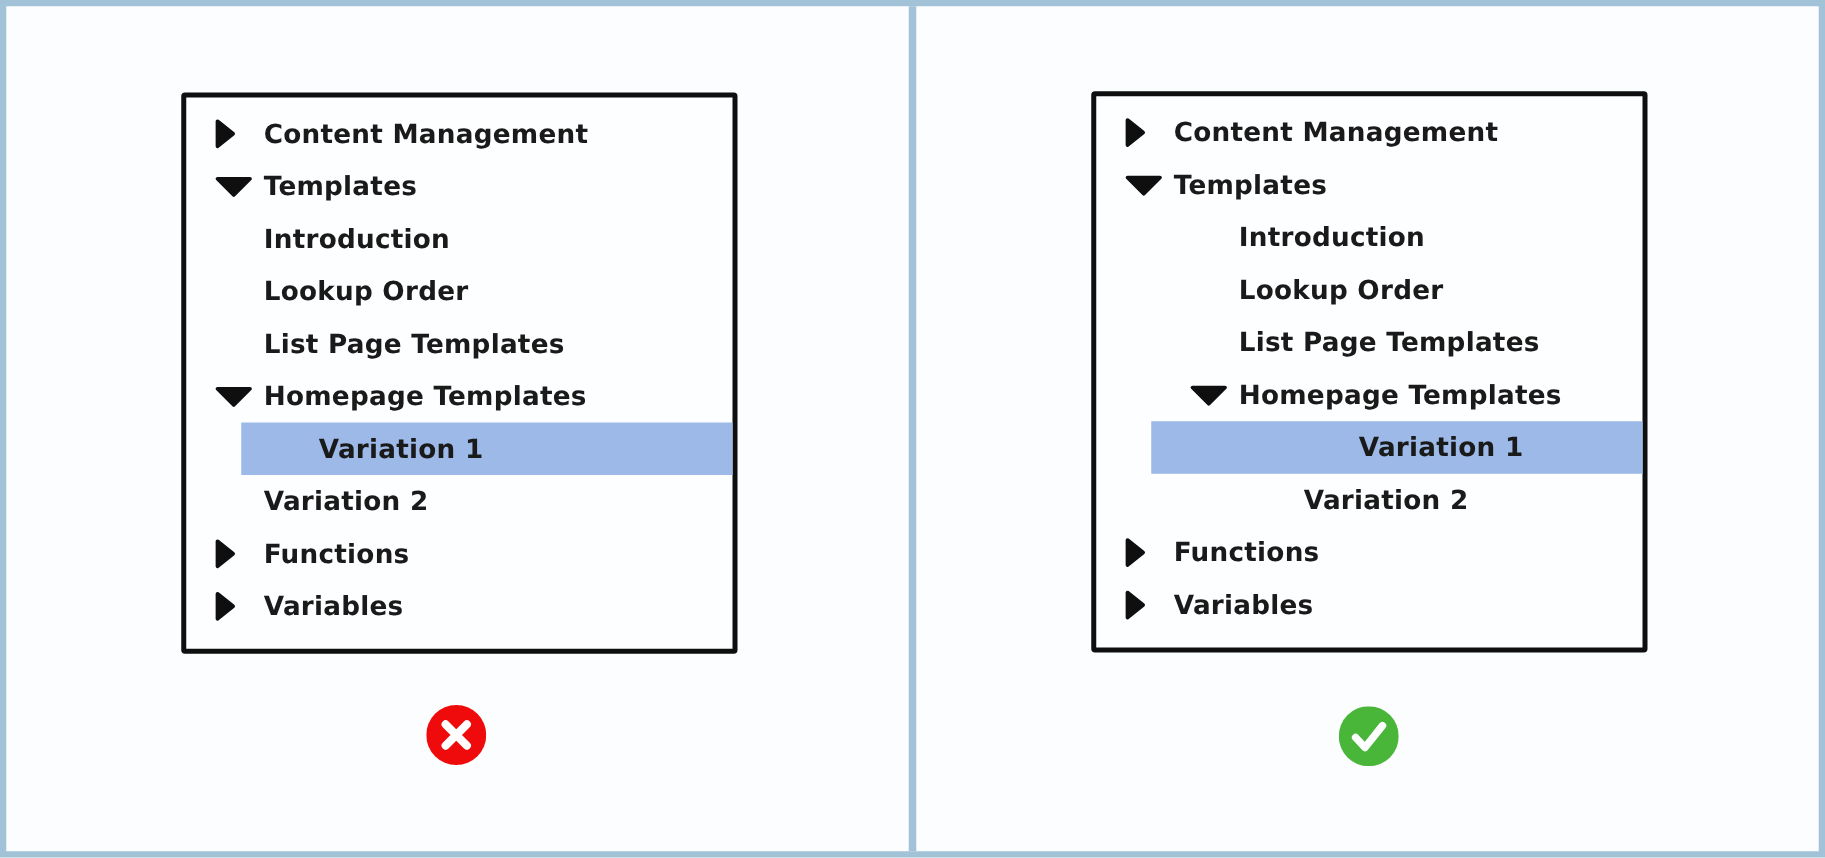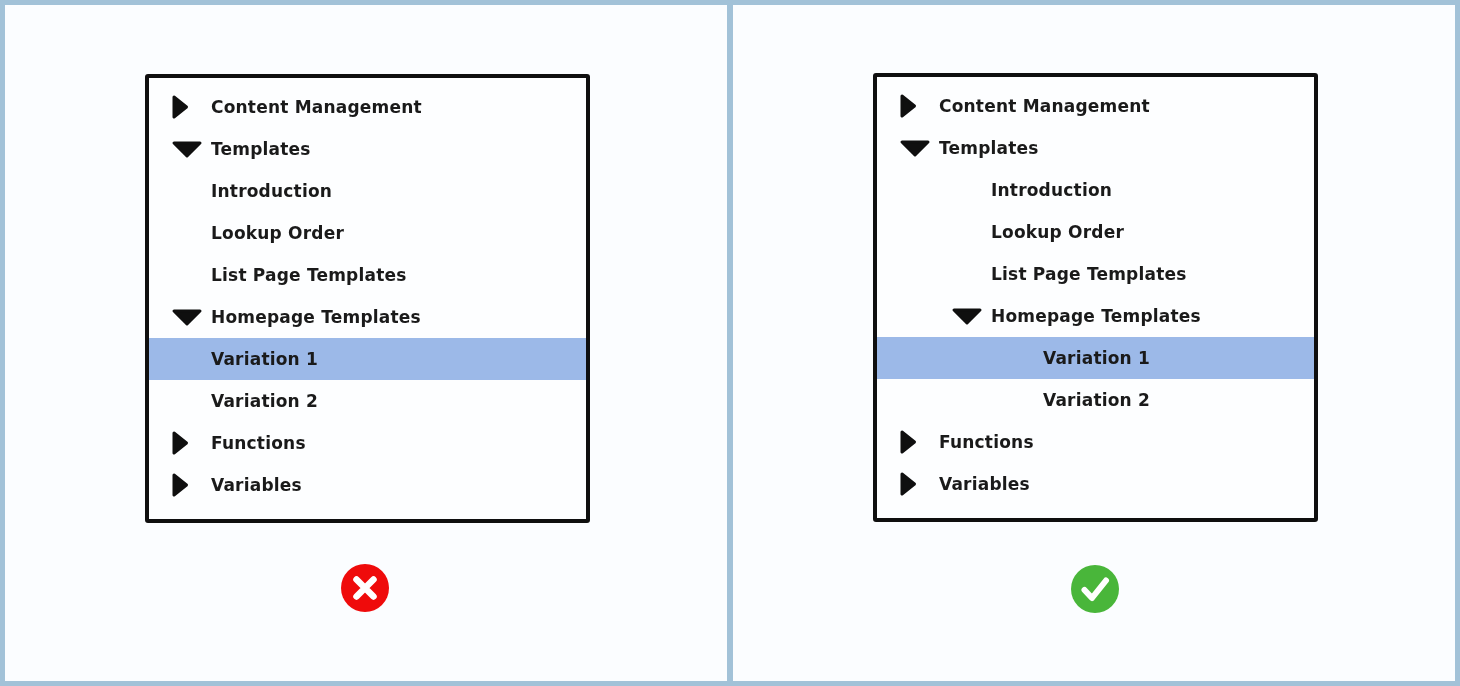--- a/index.html
+++ b/index.html
@@ -43,29 +43,29 @@
     overflow: hidden;
   }
   .tree-box.left  { left: 140px; top: 69px; }
   .tree-box.right { left: 868px; top: 68px; }
   .row {
     display: flex;
     align-items: center;
     height: 42px;
     width: 100%;
   }
-  .row.selected { background: var(--highlight); }
+  .row.selected { background: var(--highlight); margin-left: 44px; }
   .arrow-slot {
     flex: 0 0 40px;
     width: 40px;
     display: flex;
     align-items: center;
   }
   .label {
-    font-size: 17px;
+    font-size: 21px;
     font-weight: 600;
     color: var(--text);
     letter-spacing: 0.2px;
     white-space: nowrap;
   }
   .verdict {
     position: absolute;
     width: 48px;
     height: 48px;
   }

